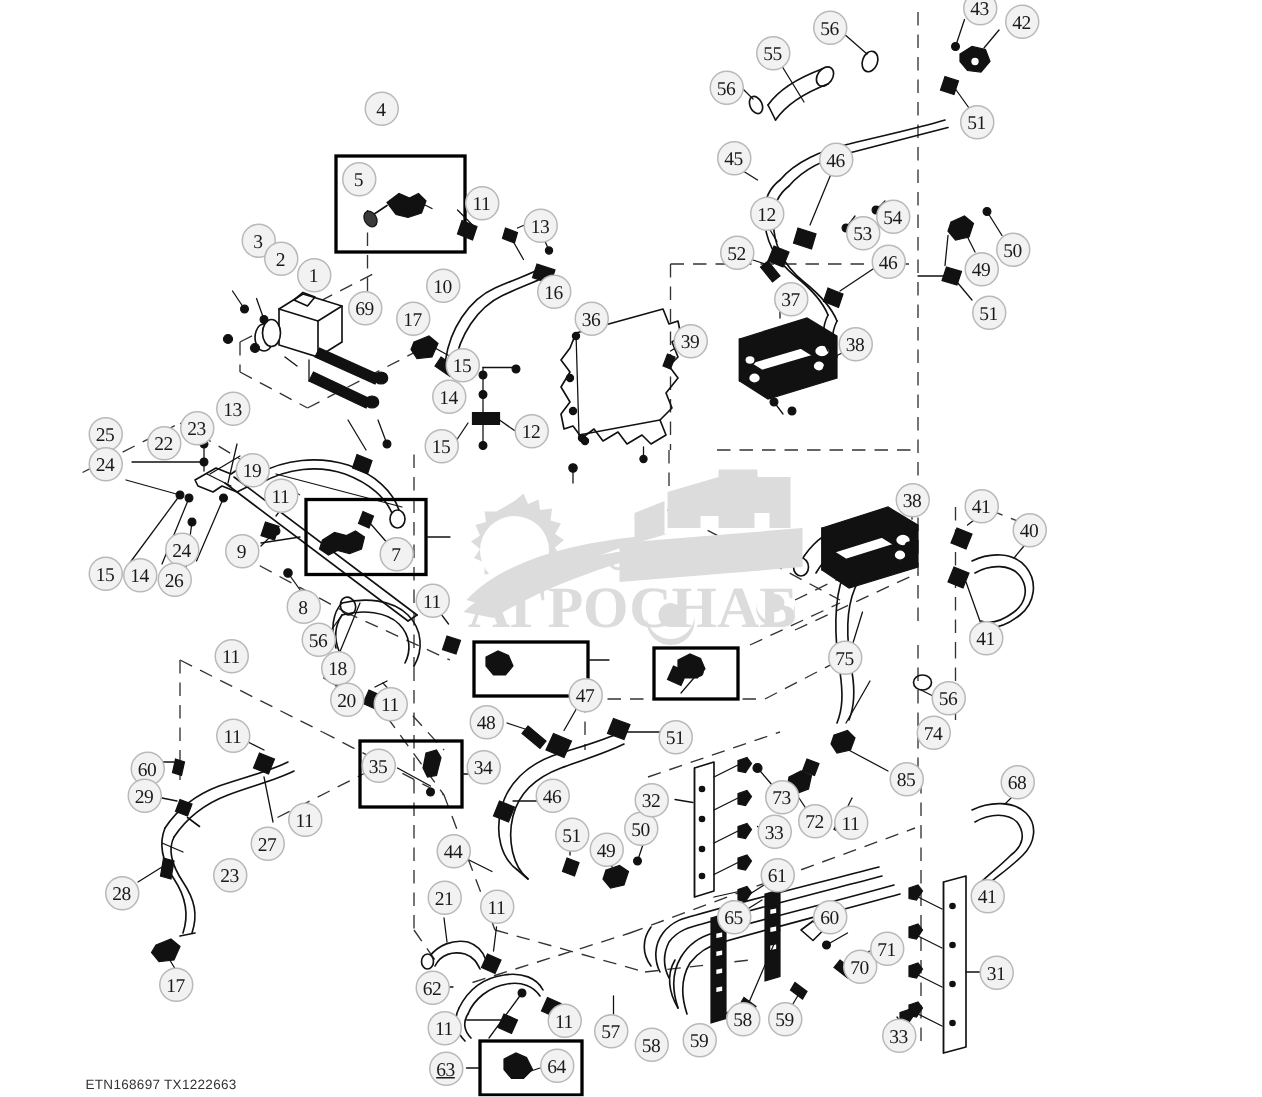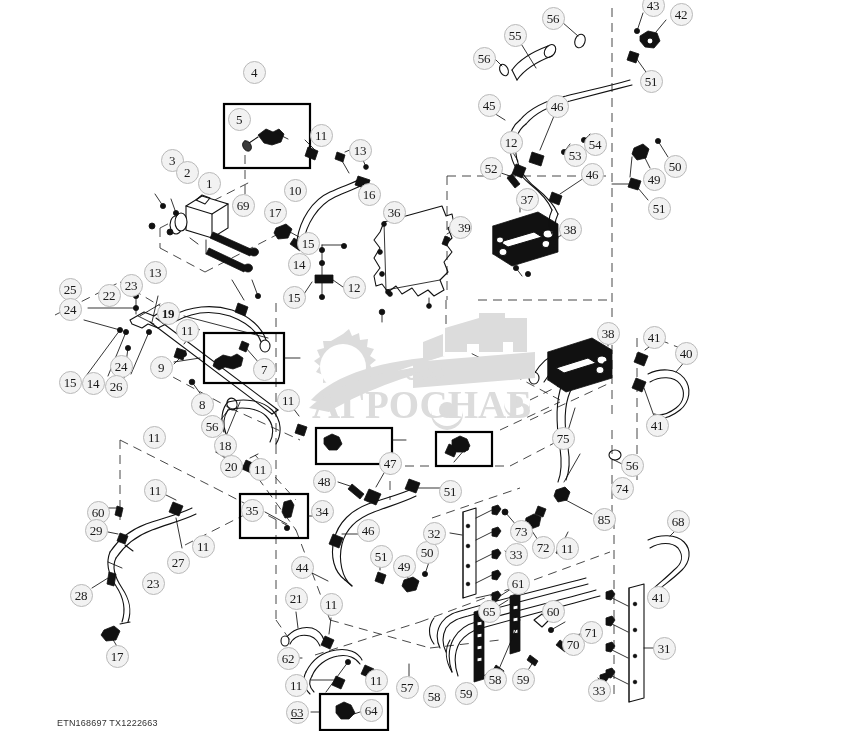--- a/index.html
+++ b/index.html
@@ -578,21 +578,21 @@
       <div class="cal" style="left: 275px; top: 212px;">17</div>
       <div class="cal" style="left: 321px; top: 135px;">11</div>
       <div class="cal" style="left: 360px; top: 150px;">13</div>
       <div class="cal" style="left: 295px; top: 190px;">10</div>
       <div class="cal" style="left: 369px; top: 194px;">16</div>
       <div class="cal" style="left: 308px; top: 243px;">15</div>
       <div class="cal" style="left: 299px; top: 264px;">14</div>
       <div class="cal" style="left: 354px; top: 287px;">12</div>
       <div class="cal" style="left: 294px; top: 297px;">15</div>
       <div class="cal" style="left: 394px; top: 212px;">36</div>
-      <div class="cal" style="left: 460px; top: 227px; text-align: right;">39</div>
+      <div class="cal" style="left: 460px; top: 227px;">39</div>
       <div class="cal" style="left: 527px; top: 199px;">37</div>
       <div class="cal" style="left: 570px; top: 229px;">38</div>
       <div class="cal" style="left: 484px; top: 58px;">56</div>
       <div class="cal" style="left: 515px; top: 35px;">55</div>
       <div class="cal" style="left: 553px; top: 18px;">56</div>
       <div class="cal" style="left: 653px; top: 5px;">43</div>
       <div class="cal" style="left: 681px; top: 14px;">42</div>
       <div class="cal" style="left: 651px; top: 81px;">51</div>
       <div class="cal" style="left: 489px; top: 105px;">45</div>
       <div class="cal" style="left: 557px; top: 106px;">46</div>
@@ -602,21 +602,21 @@
       <div class="cal" style="left: 491px; top: 168px;">52</div>
       <div class="cal" style="left: 592px; top: 174px;">46</div>
       <div class="cal" style="left: 675px; top: 166px;">50</div>
       <div class="cal" style="left: 654px; top: 179px;">49</div>
       <div class="cal" style="left: 659px; top: 208px;">51</div>
       <div class="cal" style="left: 70px; top: 289px;">25</div>
       <div class="cal" style="left: 109px; top: 295px;">22</div>
       <div class="cal" style="left: 131px; top: 285px;">23</div>
       <div class="cal" style="left: 155px; top: 272px;">13</div>
       <div class="cal" style="left: 70px; top: 309px;">24</div>
-      <div class="cal" style="left: 168px; top: 313px; font-weight: bold;">19</div>
+      <div class="cal" style="left: 168px; top: 313px;">19</div>
       <div class="cal" style="left: 187px; top: 330px;">11</div>
       <div class="cal" style="left: 70px; top: 382px;">15</div>
       <div class="cal" style="left: 93px; top: 383px;">14</div>
       <div class="cal" style="left: 121px; top: 366px;">24</div>
       <div class="cal" style="left: 116px; top: 386px;">26</div>
       <div class="cal" style="left: 161px; top: 367px;">9</div>
       <div class="cal" style="left: 202px; top: 404px;">8</div>
       <div class="cal" style="left: 264px; top: 369px;">7</div>
       <div class="cal" style="left: 288px; top: 400px;">11</div>
       <div class="cal" style="left: 212px; top: 426px;">56</div>

